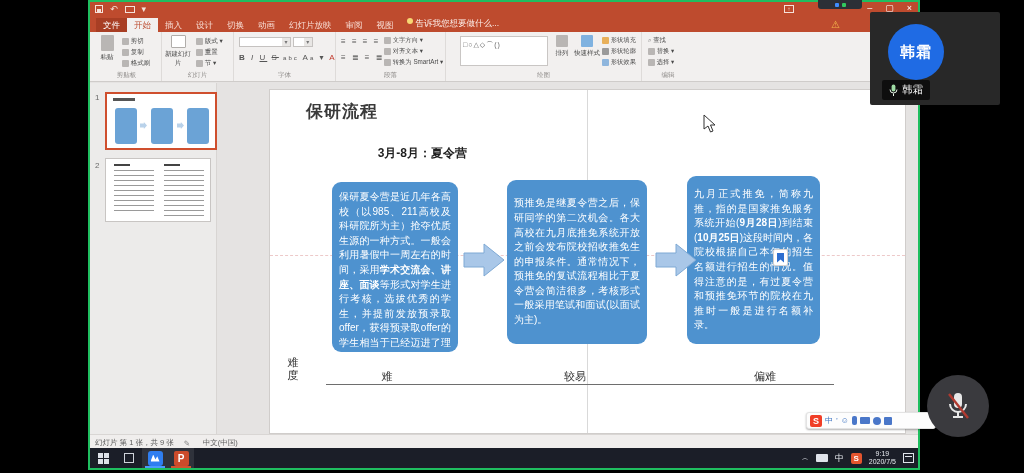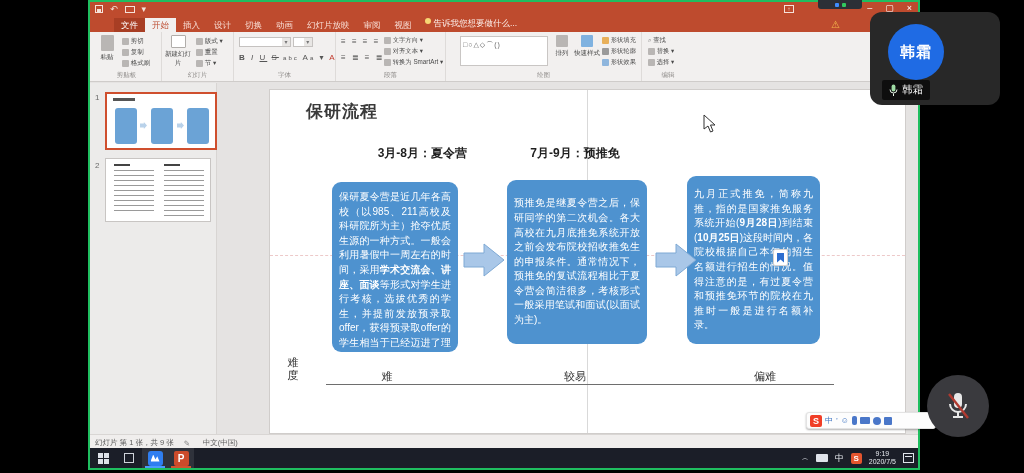--- a/index.html
+++ b/index.html
@@ -16,21 +16,21 @@
   .qat{position:absolute;left:5px;top:2px;display:flex;align-items:center;gap:7px;}
   .qat .g{font-size:9px;line-height:10px;color:#f6e2da;}
   .ic-save{width:8px;height:8px;border:1px solid #f6e2da;position:relative;}
   .ic-save:after{content:"";position:absolute;left:1px;bottom:0;width:4px;height:3px;background:#f6e2da;}
   .ic-mon{width:10px;height:7px;border:1px solid #f6e2da;}
   .wtitle{position:absolute;left:280px;top:2px;width:220px;text-align:center;font-size:8.5px;color:#fbe9e2;white-space:nowrap;}
   .present{position:absolute;left:694px;top:3px;width:10px;height:8px;border:1px solid #f6e2da;font-size:6px;line-height:7px;text-align:center;color:#f6e2da;}
   .winbtns{position:absolute;right:6px;top:1px;display:flex;gap:13px;font-size:9px;color:#fff;}
 
   
-  .tabrow{position:absolute;left:0;top:16px;width:100%;height:14px;background:#be4b2e;display:flex;align-items:stretch;padding-left:24px;}
+  .tabrow{position:absolute;left:0;top:16px;width:100%;height:14px;background:#be4b2e;display:flex;align-items:stretch;padding-left:6px;}
   .tab{font-size:8.5px;line-height:14px;padding:0 7px;color:#f8ddd4;white-space:nowrap;}
   .tab.file{background:#a83e24;color:#fff;}
   .tab.active{background:#f2f0ef;color:#bc4a2e;text-align:center;}
   .tellme{display:flex;align-items:flex-start;gap:3px;font-size:8.5px;color:#fceee9;padding:0 6px;white-space:nowrap;}
   .bulb{width:6px;height:6px;border-radius:50%;background:#f7d774;}
   .warn{position:absolute;right:78px;top:1px;font-size:10px;color:#f3b24a;}
 
   
   .ribbon{position:absolute;left:0;top:30px;width:100%;height:50px;background:#f2f0ef;border-bottom:1px solid #cfccca;font-size:6.5px;color:#4a4a4a;}
   .rgroup{position:absolute;top:0;height:49px;border-right:1px solid #dedbd9;}
@@ -112,21 +112,21 @@
   
   .sharebar-frag{position:absolute;left:818px;top:0;width:44px;height:9px;background:#2c2f36;border-radius:0 0 3px 3px;display:flex;align-items:center;justify-content:center;gap:3px;}
   .sharebar-frag i{width:4px;height:4px;border-radius:1px;display:block;}
 
   .sogou{position:absolute;left:806px;top:412px;width:130px;height:17px;background:#fdfdfd;border-radius:3px;border:1px solid #e3e3e3;display:flex;align-items:center;gap:3px;padding:0 3px;box-shadow:0 1px 2px rgba(0,0,0,.3);}
   .slogo{width:12px;height:12px;border-radius:2px;background:#f03e27;color:#fff;font-weight:bold;font-size:9px;line-height:12px;text-align:center;}
   .sgi{font-size:8px;color:#3f74c2;line-height:12px;}
   .sgb{width:8px;height:8px;background:#4a77c9;border-radius:1px;}
   .sgb.kb{width:10px;height:7px;}
 
-  .vtile{position:absolute;left:870px;top:12px;width:130px;height:93px;background:#282828;border-radius:12px;}
+  .vtile{position:absolute;left:870px;top:12px;width:130px;height:93px;background:#282828;border-radius:2px;}
   .avatar{position:absolute;left:18px;top:12px;width:56px;height:56px;border-radius:50%;background:#1f6be4;color:#fff;font-size:15px;font-weight:bold;display:flex;align-items:center;justify-content:center;letter-spacing:1px;}
   .nametag{position:absolute;left:12px;top:68px;height:20px;background:rgba(8,8,8,.78);border-radius:2px;display:flex;align-items:center;gap:4px;padding:0 7px;color:#fff;font-size:10.5px;}
 
   .mutebtn{position:absolute;left:927px;top:375px;width:62px;height:62px;border-radius:50%;background:#3a3a3e;display:flex;align-items:center;justify-content:center;}
 
   .cursor{position:absolute;left:703px;top:114px;}
 </style>
 </head>
 <body>
 
@@ -259,21 +259,20 @@
         </div>
 
         <div class="editor"></div>
 
         <div class="slide">
           <i class="guide-v"></i>
           <i class="guide-h"></i>
           <div class="stitle">保研流程</div>
 
           <div class="chead" style="left:47px;text-align:right;">3月-8月：夏令营</div>
-          <div class="chead" style="left:230px;">7月-9月：预推免</div>
 
           <div class="cbox" style="left: 62px; top: 92px; width: 126px; height: 170px; background: rgb(78, 146, 207);"><span>保研夏令营是近几年各高校（以985、211高校及科研院所为主）抢夺优质生源的一种方式。一般会利用暑假中一周左右的时间，采用</span><b>学术交流会、讲座、面谈</b><span>等形式对学生进行考核，选拔优秀的学生，并提前发放预录取offer，获得预录取offer的学生相当于已经迈进了理想高校的大门（学校有特殊规定除外）。</span></div>
           <div class="cbox mid" style="left: 237px; top: 90px; width: 140px; height: 164px; background: rgb(78, 146, 207);">
               <span><span>预推免是继夏令营之后，保研同学的第二次机会。各大高校在九月底推免系统开放之前会发布院校招收推免生的申报条件。通常情况下，预推免的复试流程相比于夏令营会简洁很多，考核形式一般采用笔试和面试(以面试为主)。</span></span>
             </div>
           <div class="cbox mid" style="left: 417px; top: 86px; width: 133px; height: 168px; background: rgb(78, 146, 207);">
               <span><span>九月正式推免，简称九推，指的是国家推免服务系统开始(</span><b>9月28日</b><span>)到结束(</span><b>10月25日</b><span>)这段时间内，各院校根据自己本年的招生名额进行招生的情况。值得注意的是，有过夏令营和预推免环节的院校在九推时一般是进行名额补录。</span></span>
             </div>
 
           <svg class="arrow" style="left:192px;top:150px;" viewBox="0 0 44 40">

